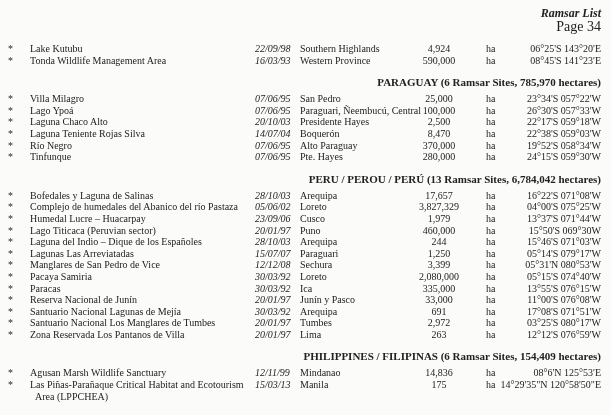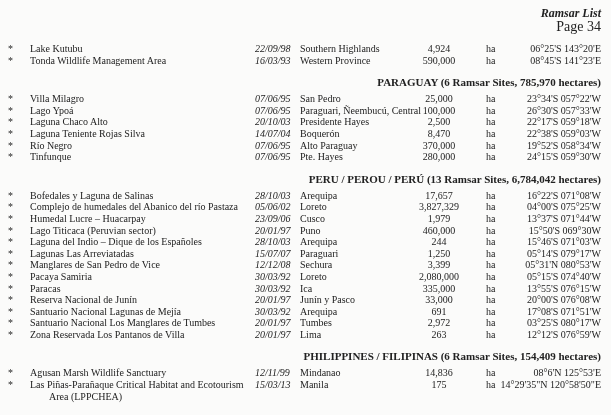--- a/index.html
+++ b/index.html
@@ -46,21 +46,21 @@
     grid-template-columns: 22px 225px 45px 115px 48px 25px 113px;
     font-size: 10px;
     line-height: 11.6px;
     align-items: start;
   }
   .c { white-space: nowrap; overflow: visible; }
   .marker { padding-left: 0px; }
   .name { white-space: normal; }
   .name .name2 {
     display: block;
-    margin-left: 19px;
+    margin-left: 5px;
     white-space: nowrap;
   }
   .date { font-style: italic; }
   .area { text-align: center; }
   .unit { padding-left: 23px; }
   .coords { text-align: right; }
 </style>
 </head>
 <body>
 
@@ -253,21 +253,21 @@
     <span class="c coords">13°55'S 076°15'W</span>
   </div>
 
   <div class="row">
     <span class="c marker">*</span>
     <span class="c name"><span>Reserva Nacional de Junín</span></span>
     <span class="c date">20/01/97</span>
     <span class="c location">Junín y Pasco</span>
     <span class="c area">33,000</span>
     <span class="c unit">ha</span>
-    <span class="c coords">20°00'S 076°08'W</span>
+    <span class="c coords">11°00'S 076°08'W</span>
   </div>
 
   <div class="row">
     <span class="c marker">*</span>
     <span class="c name"><span>Santuario Nacional Lagunas de Mejía</span></span>
     <span class="c date">30/03/92</span>
     <span class="c location">Arequipa</span>
     <span class="c area">691</span>
     <span class="c unit">ha</span>
     <span class="c coords">17°08'S 071°51'W</span>

